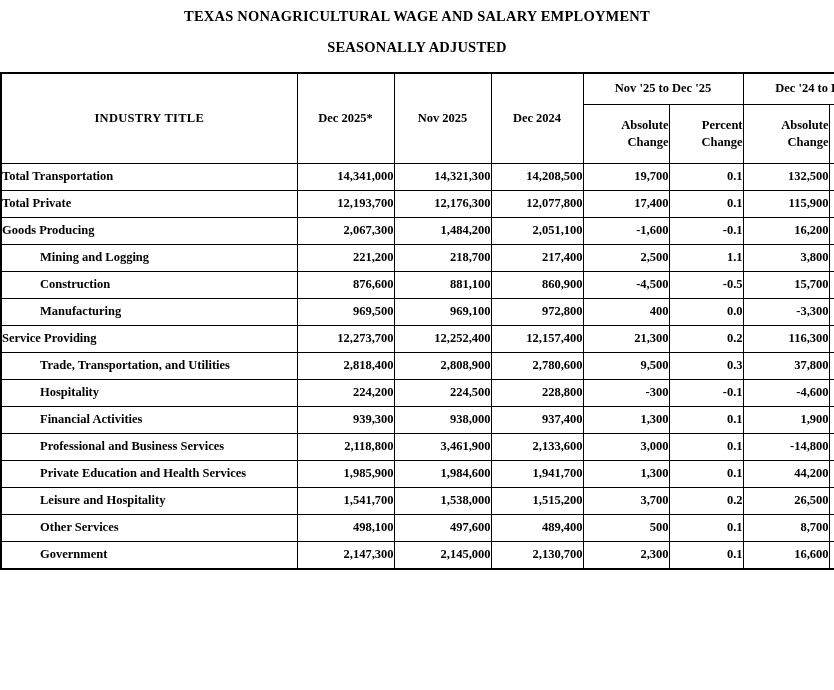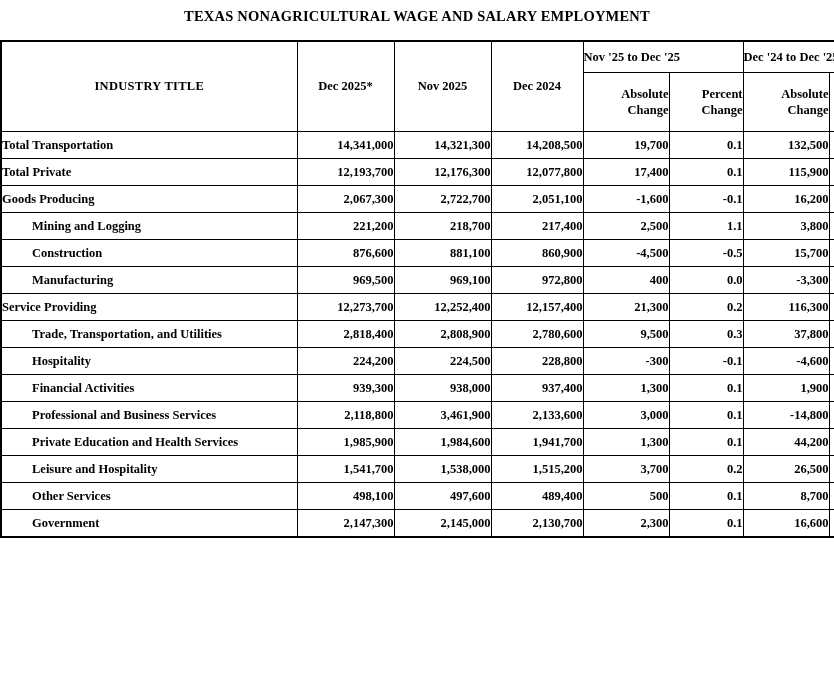--- a/index.html
+++ b/index.html
@@ -62,40 +62,40 @@
   }
   .hdr-month {
     font-weight: bold;
     font-size: 13px;
     text-align: center;
     height: 88px;
   }
   .hdr-group {
     font-weight: bold;
     font-size: 12.5px;
-    text-align: left;
+    text-align: center;
     height: 30px;
   }
   .hdr-sub {
     font-weight: bold;
     font-size: 12px;
     text-align: right;
     line-height: 1.3;
     height: 58px;
     padding: 0 4px;
   }
   .row-label {
     font-weight: bold;
     font-size: 12.5px;
     padding: 7px 0 7px 8px;
     text-align: left;
     white-space: nowrap;
   }
   .row-label.indent {
-    padding-left: 30px;
+    padding-left: 38px;
   }
   .num {
     font-weight: bold;
     font-size: 12.5px;
     text-align: right;
     padding: 7px 9px 7px 0;
     white-space: nowrap;
   }
   tr.data-row td {
     height: 26px;
@@ -109,20 +109,21 @@
   .col-a2 { width: 86px; }
   .col-p2 { width: 74px; }
 </style>
 </head>
 <body>
 
 <div class="page">
 
   <div class="title-block">
     <div class="title-main">TEXAS NONAGRICULTURAL WAGE AND SALARY EMPLOYMENT</div>
+    <div class="title-sub">SEASONALLY ADJUSTED</div>
   </div>
 
   <table class="data">
     <colgroup>
       <col class="col-title">
       <col class="col-m1">
       <col class="col-m2">
       <col class="col-m3">
       <col class="col-a1">
       <col class="col-p1">
@@ -174,21 +175,21 @@
           <td class="num">12,176,300</td>
           <td class="num">12,077,800</td>
           <td class="num">17,400</td>
           <td class="num">0.1</td>
           <td class="num">115,900</td>
           <td class="num">1.0</td>
         </tr>
         <tr class="data-row">
           <td class="row-label">Goods Producing</td>
           <td class="num">2,067,300</td>
-          <td class="num">2,722,700</td>
+          <td class="num">1,484,200</td>
           <td class="num">2,051,100</td>
           <td class="num">-1,600</td>
           <td class="num">-0.1</td>
           <td class="num">16,200</td>
           <td class="num">0.8</td>
         </tr>
         <tr class="data-row">
           <td class="row-label indent">Mining and Logging</td>
           <td class="num">221,200</td>
           <td class="num">218,700</td>

